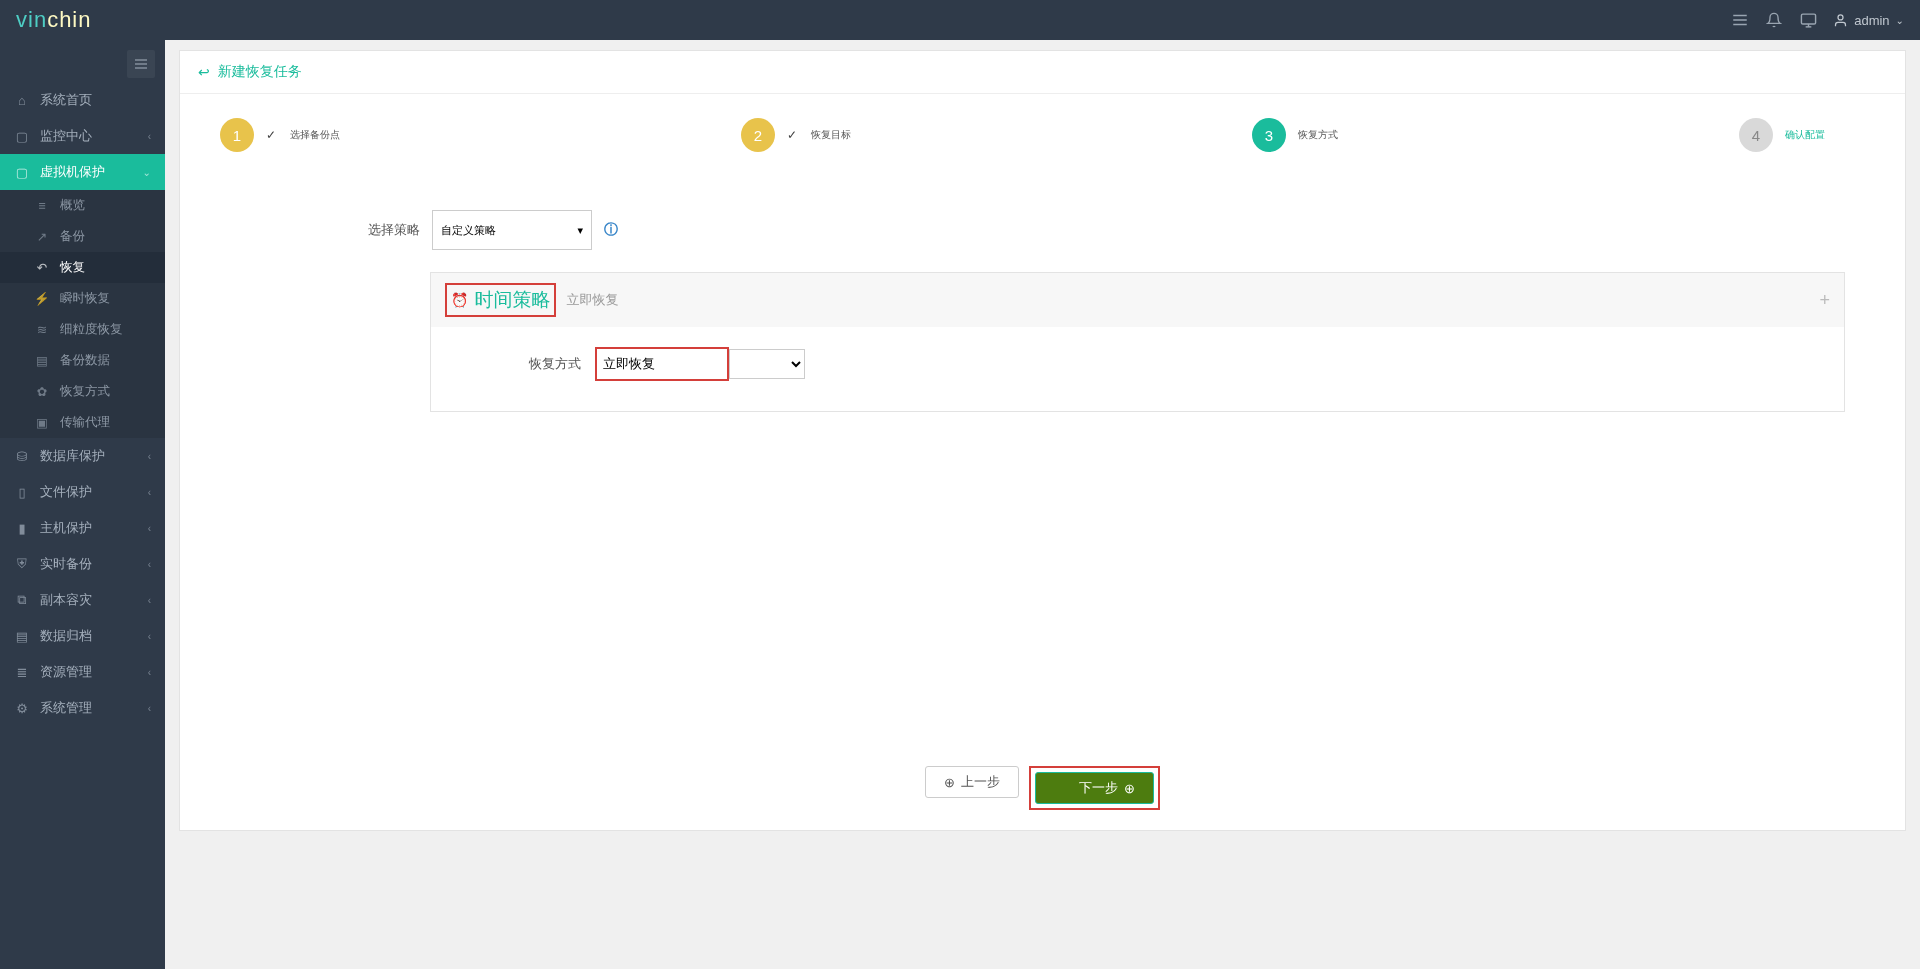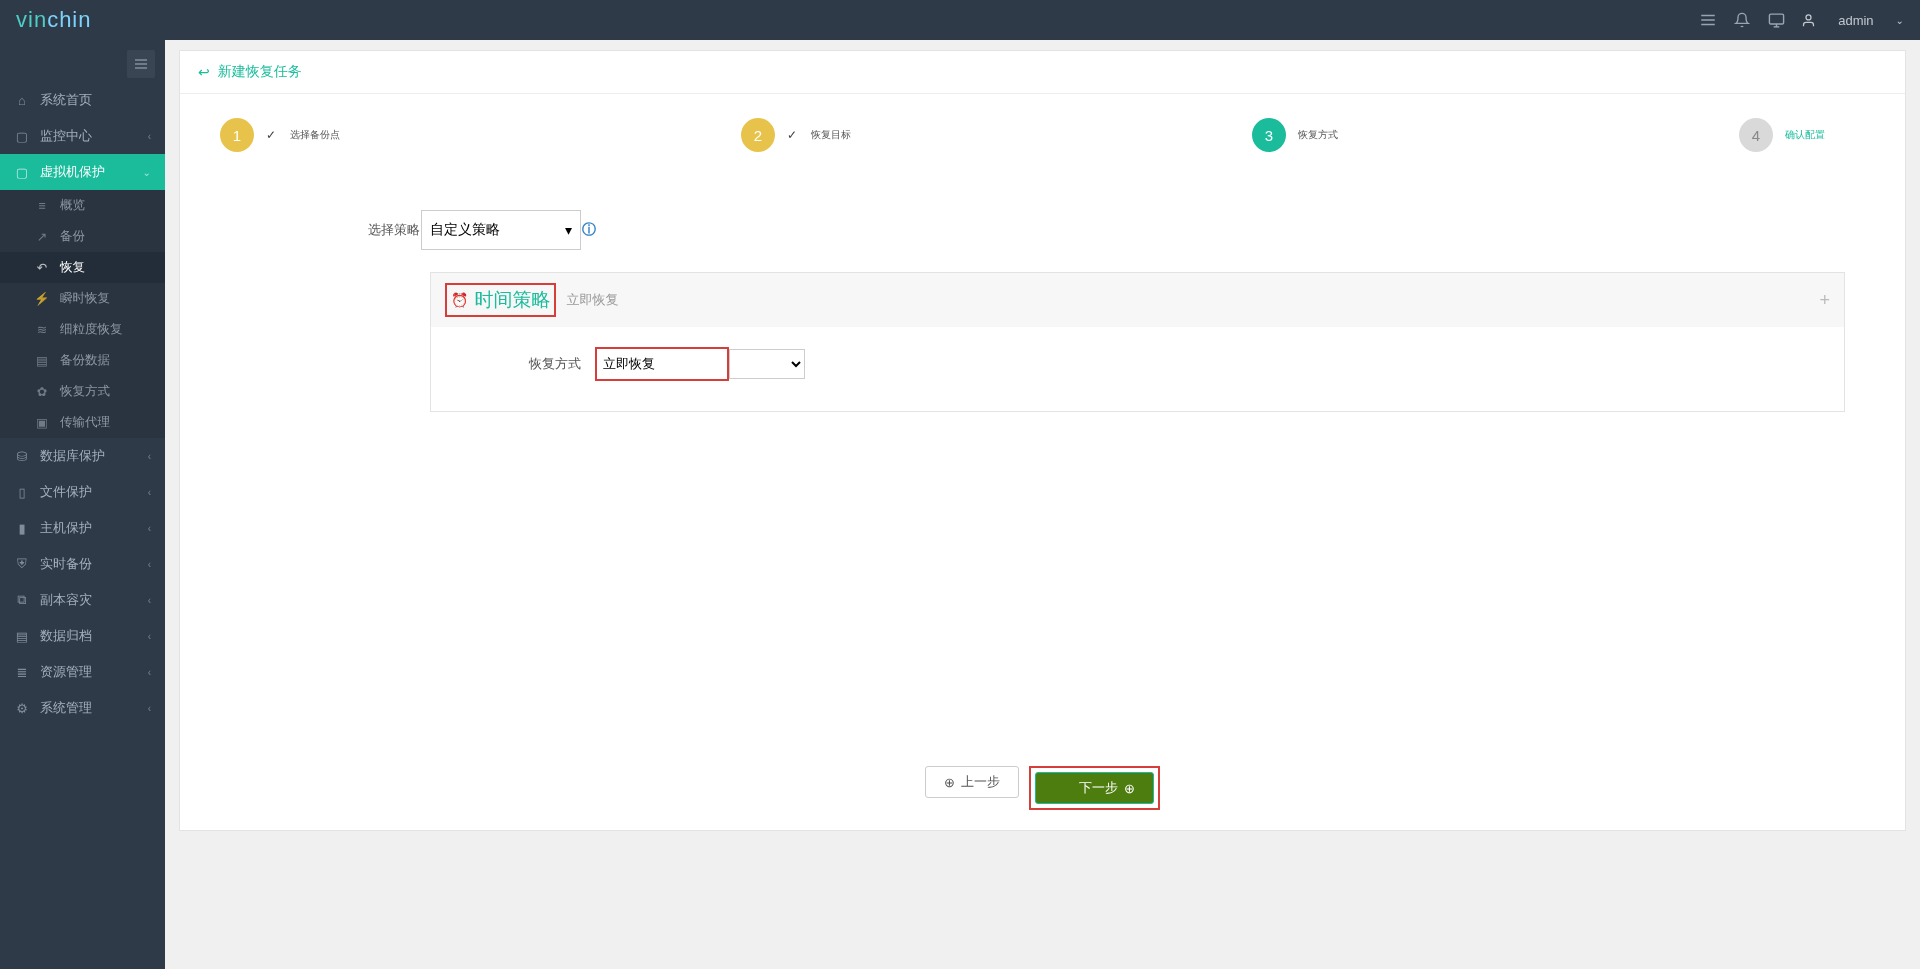--- a/index.html
+++ b/index.html
@@ -2,24 +2,24 @@
 <html><head>
   <meta charset="utf-8">
   <style>
     * { margin: 0; padding: 0; box-sizing: border-box; }
     body { font-family: "Microsoft YaHei", Arial, sans-serif; font-size: 13px; background: #f0f0f0; }
     
     
     .topbar { height: 40px; background: #2f3a49; display: flex; align-items: center; justify-content: space-between; padding: 0 16px 0 0; }
     .logo { color: #fff; font-size: 22px; font-weight: 300; padding-left: 16px; letter-spacing: 1px; }
     .logo .vin { color: #4ecdc4; }
-    .logo .chin { color: #7dd3fc; }
+    .logo .chin { color: #fef9c3; }
     .topbar-right { display: flex; align-items: center; gap: 16px; color: #9aa5b1; }
     .topbar-icon { width: 18px; height: 18px; cursor: pointer; display: flex; align-items: center; justify-content: center; }
-    .user-area { display: flex; align-items: center; gap: 22px; cursor: pointer; color: #c0c7cf; }
+    .user-area { display: flex; align-items: center; gap: 6px; cursor: pointer; color: #c0c7cf; }
     
     
     .main-wrap { display: flex; min-height: calc(100vh - 40px); }
     .sidebar { width: 165px; background: #2f3a49; color: #a5b0bd; display: flex; flex-direction: column; }
     .sidebar-toggle { align-self: flex-end; width: 28px; height: 28px; margin: 10px 10px 4px 0; background: #3a4553; display: flex; align-items: center; justify-content: center; cursor: pointer; border-radius: 2px; }
     .nav-item { display: flex; align-items: center; gap: 10px; padding: 9px 14px; cursor: pointer; position: relative; font-size: 13px; color: #a5b0bd; }
     .nav-item .chev { margin-left: auto; font-size: 10px; opacity: 0.6; }
     .nav-item.active-parent { background: #1abc9c; color: #fff; }
     .nav-item.active-parent::after { content: ""; position: absolute; right: -8px; top: 50%; transform: translateY(-50%); border: 8px solid transparent; border-left-color: #1abc9c; }
     .sub-item { display: flex; align-items: center; gap: 10px; padding: 7px 14px 7px 34px; cursor: pointer; font-size: 12.5px; color: #8d98a5; background: #2a3441; }
@@ -40,23 +40,23 @@
     .step-label { color: #555; font-size: 10px; }
     .step.future .step-label { color: #1abc9c; }
     
     
     .wizard-body { padding: 0 60px 30px 60px; }
     .tabs { display: flex; border-bottom: 1px solid #e5e5e5; position: relative; }
     .tab { padding: 12px 20px; display: flex; align-items: center; gap: 6px; cursor: pointer; font-size: 13px; color: #4a90d9; border: 1px solid transparent; margin-bottom: -1px; }
     .tab.active { color: #555; border: 1px solid #e5e5e5; border-top: 2px solid #d9534f; border-bottom-color: #fff; background: #fff; }
     .tab-icon { width: 14px; height: 14px; }
     .form-area { padding: 28px 0 0 120px; }
-    .form-row { display: flex; align-items: center; gap: 1px; margin-bottom: 22px; }
+    .form-row { display: flex; align-items: center; gap: 12px; margin-bottom: 22px; }
     .form-label { width: 60px; text-align: right; color: #555; font-size: 13px; }
-    .select-box { position: relative; width: 160px; height: 40px; border: 1px solid #ccc; background: #fff; display: flex; align-items: center; padding: 0 8px; cursor: pointer; font-size: 14px; }
+    .select-box { position: relative; width: 160px; height: 40px; border: 1px solid #ccc; background: #fff; display: flex; align-items: center; padding: 0 8px; cursor: pointer; font-size: 11px; }
     .select-box .caret { margin-left: auto; }
     .info-icon { color: #3a87c9; font-weight: bold; font-size: 14px; cursor: pointer; }
     
     .accordion { margin-left: 70px; border: 1px solid #e3e3e3; }
     .acc-header { background: #f7f7f7; padding: 10px 14px; display: flex; align-items: center; gap: 10px; position: relative; }
     .acc-title-box { display: flex; align-items: center; gap: 6px; padding: 2px 4px; }
     .clock-icon { color: #1abc9c; font-size: 14px; }
     .acc-title { color: #1abc9c; font-size: 19px; }
     .acc-sub { color: #999; font-size: 13px; }
     .acc-plus { margin-left: auto; color: #bbb; font-size: 18px; cursor: pointer; }

